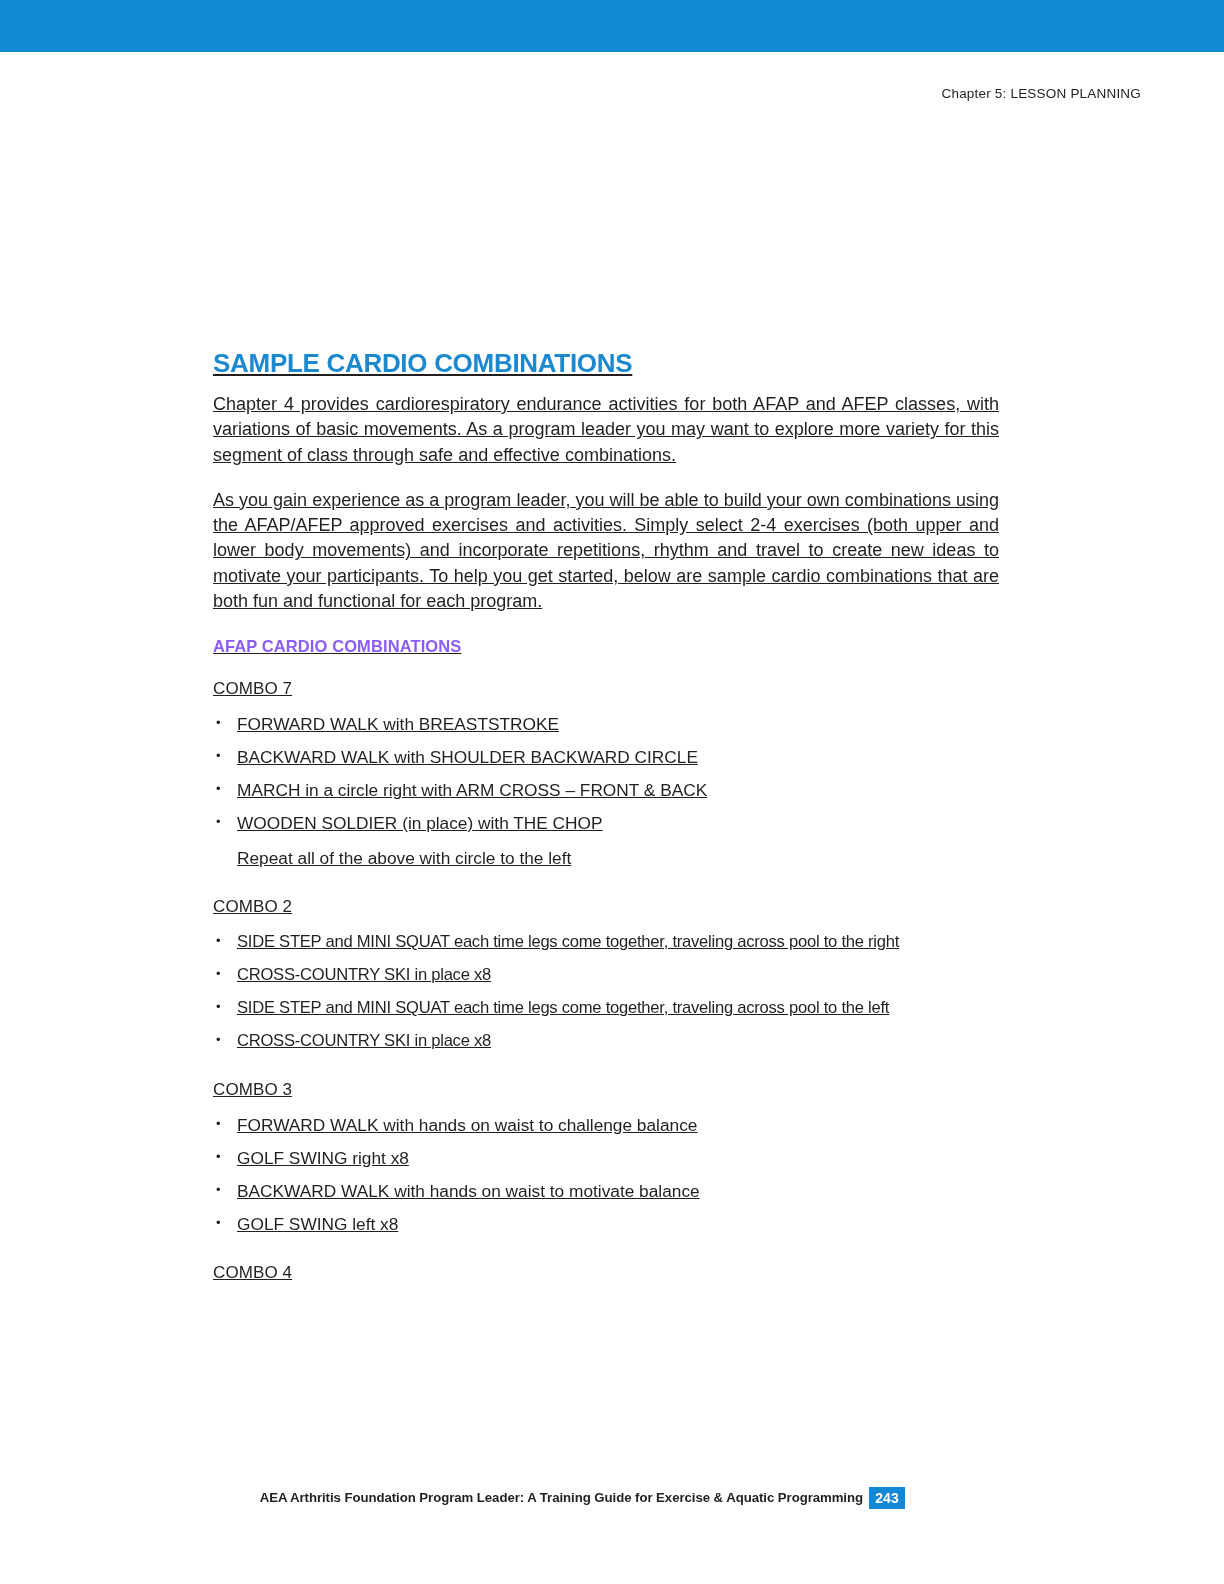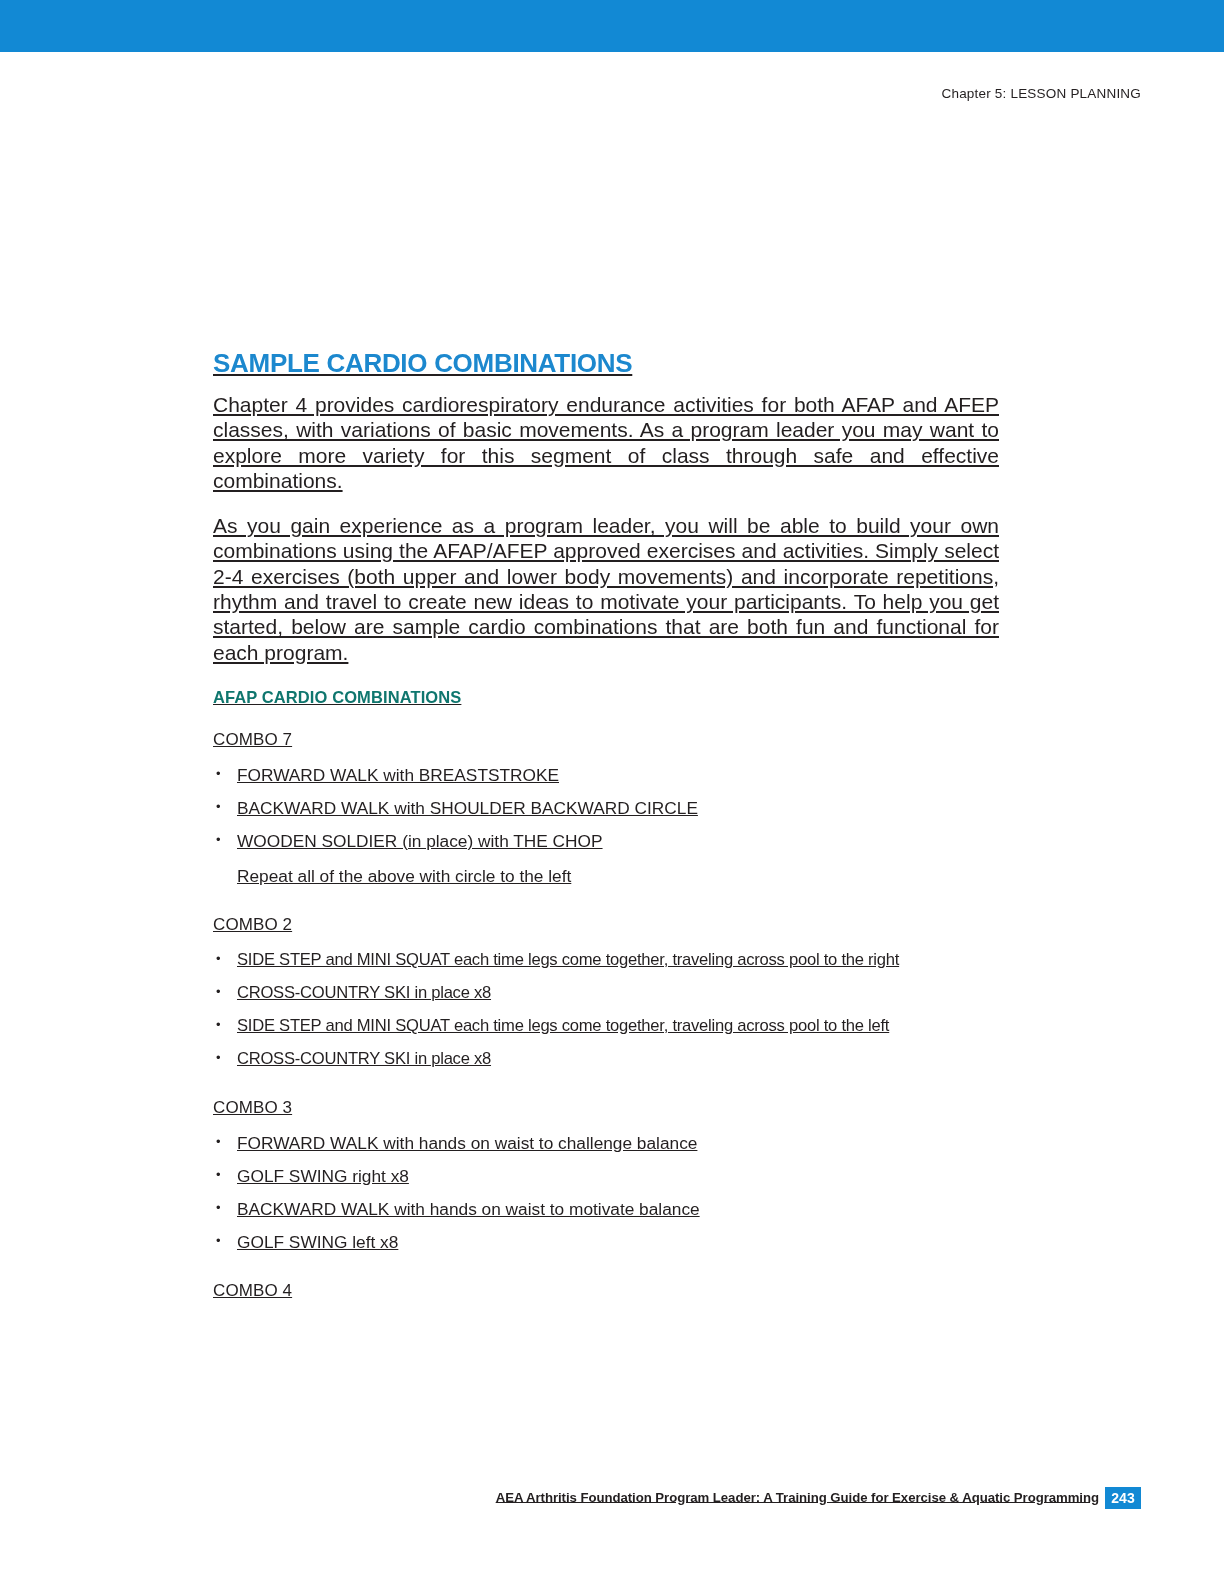--- a/index.html
+++ b/index.html
@@ -52,35 +52,35 @@
     margin: 0 0 14px 0;
     font-size: 26px;
     line-height: 30px;
     font-weight: bold;
     letter-spacing: -0.3px;
     color: #1c88ce;
   }
 
   p.body-para {
     margin: 0 0 20px 0;
-    font-size: 21px;
+    font-size: 18px;
     line-height: 25.3px;
     text-align: justify;
     color: #231f20;
     font-weight: 300;
   }
   p.body-para:last-of-type { margin-bottom: 17px; }
 
   h2.sub-head {
     margin: 22px 0 22px 0;
     font-size: 16.5px;
     line-height: 20px;
     font-weight: bold;
     letter-spacing: 0.1px;
-    color: #0f766e;
+    color: #8b5cf6;
   }
 
   h3.combo-head {
     margin: 0 0 14px 0;
     font-size: 17px;
     line-height: 21px;
     font-weight: normal;
     letter-spacing: 0.1px;
     color: #231f20;
   }
@@ -124,24 +124,23 @@
   ul.combo-list li.continuation {
     padding-left: 24px;
     margin-top: 13px;
   }
 
   
   .footer {
     position: absolute;
     bottom: 76px;
     left: 0;
-    width: 1141px;
+    width: 905px;
     text-align: right;
     white-space: nowrap;
-    text-decoration: underline;
   }
   .footer-text {
     font-size: 13.2px;
     font-weight: bold;
     letter-spacing: -0.05px;
     color: #231f20;
     vertical-align: middle;
   }
   .page-badge {
     display: inline-block;
@@ -175,20 +174,21 @@
 
   <p class="body-para">As you gain experience as a program leader, you will be able to build your own combinations using the AFAP/AFEP approved exercises and activities.  Simply select 2-4 exercises (both upper and lower body movements) and incorporate repetitions, rhythm and travel to create new ideas to motivate your participants. To help you get started, below are sample cardio combinations that are both fun and functional for each program.</p>
 
   <h2 class="sub-head">AFAP CARDIO COMBINATIONS</h2>
 
   <div class="combo-block">
     <h3 class="combo-head">COMBO 7</h3>
     <ul class="combo-list">
       <li class="bulleted">FORWARD WALK with BREASTSTROKE</li>
       <li class="bulleted">BACKWARD WALK with SHOULDER BACKWARD CIRCLE</li>
+      <li class="bulleted">MARCH in a circle right with ARM CROSS – FRONT &amp; BACK</li>
       <li class="bulleted">WOODEN SOLDIER (in place) with THE CHOP</li>
       <li class="continuation">Repeat all of the above with circle to the left</li>
     </ul>
   </div>
 
   <div class="combo-block">
     <h3 class="combo-head">COMBO 2</h3>
     <ul class="combo-list">
       <li class="bulleted condensed">SIDE STEP and MINI SQUAT each time legs come together, traveling across pool to the right</li>
       <li class="bulleted condensed">CROSS-COUNTRY SKI in place x8</li>

